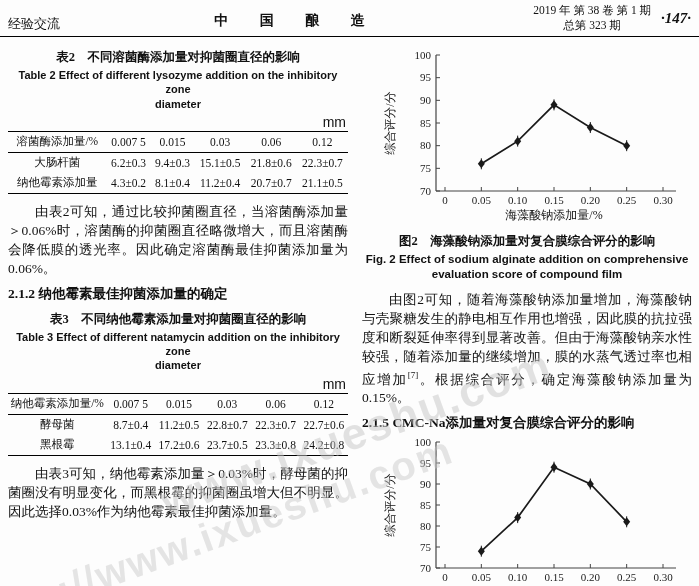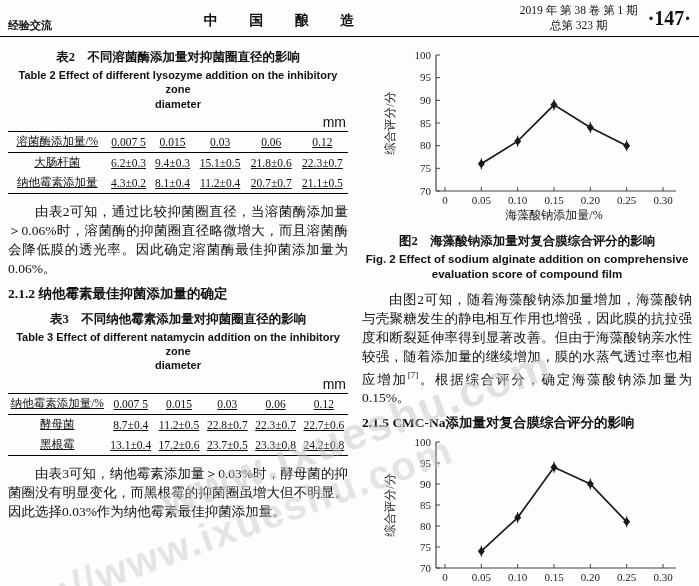--- a/index.html
+++ b/index.html
@@ -7,48 +7,47 @@
     width:699px;height:586px;position:relative;overflow:hidden;
     background:#fdfdfd;color:#111;
     font-family:"Liberation Serif","DejaVu Serif",serif;
   }
   .page{position:relative;width:699px;height:586px;}
   
   .header{
     display:flex;justify-content:space-between;align-items:flex-end;
     padding:4px 8px 2px 8px;height:30px;
   }
-  .h-left{font-size:11px;align-self:flex-end;padding-bottom:1px;font-weight:bold;}
+  .h-left{font-size:13px;align-self:flex-end;padding-bottom:1px;}
   .h-center{
     font-size:14px;font-weight:bold;letter-spacing:14px;
     align-self:center;margin-top:4px;white-space:nowrap;
   }
   .h-right{display:flex;align-items:center;gap:10px;}
   .issue{font-size:11.5px;text-align:center;line-height:1.35;}
-  .pageno{font-size:20px;font-weight:bold;white-space:nowrap;}
+  .pageno{font-size:15px;font-weight:bold;white-space:nowrap;font-style:italic;}
   .rule{border-bottom:1.8px solid #000;margin:0 0 0 0;}
   
   .cols{display:flex;padding:10px 7px 0 8px;gap:14px;}
   .col-left{width:340px;flex:none;}
   .col-right{width:330px;flex:none;}
   
   .tbl-cap-cn{font-size:12.5px;font-weight:bold;text-align:center;margin-top:2px;}
   .tbl-cap-en{
     font-family:"Liberation Sans","DejaVu Sans",sans-serif;
     font-size:11px;font-weight:600;text-align:center;line-height:1.3;margin-top:2px;
   }
   .unit{
     font-family:"Liberation Sans","DejaVu Sans",sans-serif;
     font-size:14px;text-align:right;margin:3px 2px 1px 0;
   }
   table.three-line{
     width:100%;border-collapse:collapse;
     border-top:1.6px solid #000;border-bottom:1.6px solid #000;
     font-size:11.5px;
-    text-decoration:underline;
   }
   table.three-line thead tr{border-bottom:0.8px solid #000;}
   table.three-line th,table.three-line td{
     font-weight:normal;text-align:center;padding:2.5px 0;white-space:nowrap;
   }
   table.three-line th:first-child,table.three-line td:first-child{width:29%;}
   
   .para{
     font-size:13.5px;line-height:19px;text-align:justify;
     text-indent:2em;margin:8px 0 0 0;

